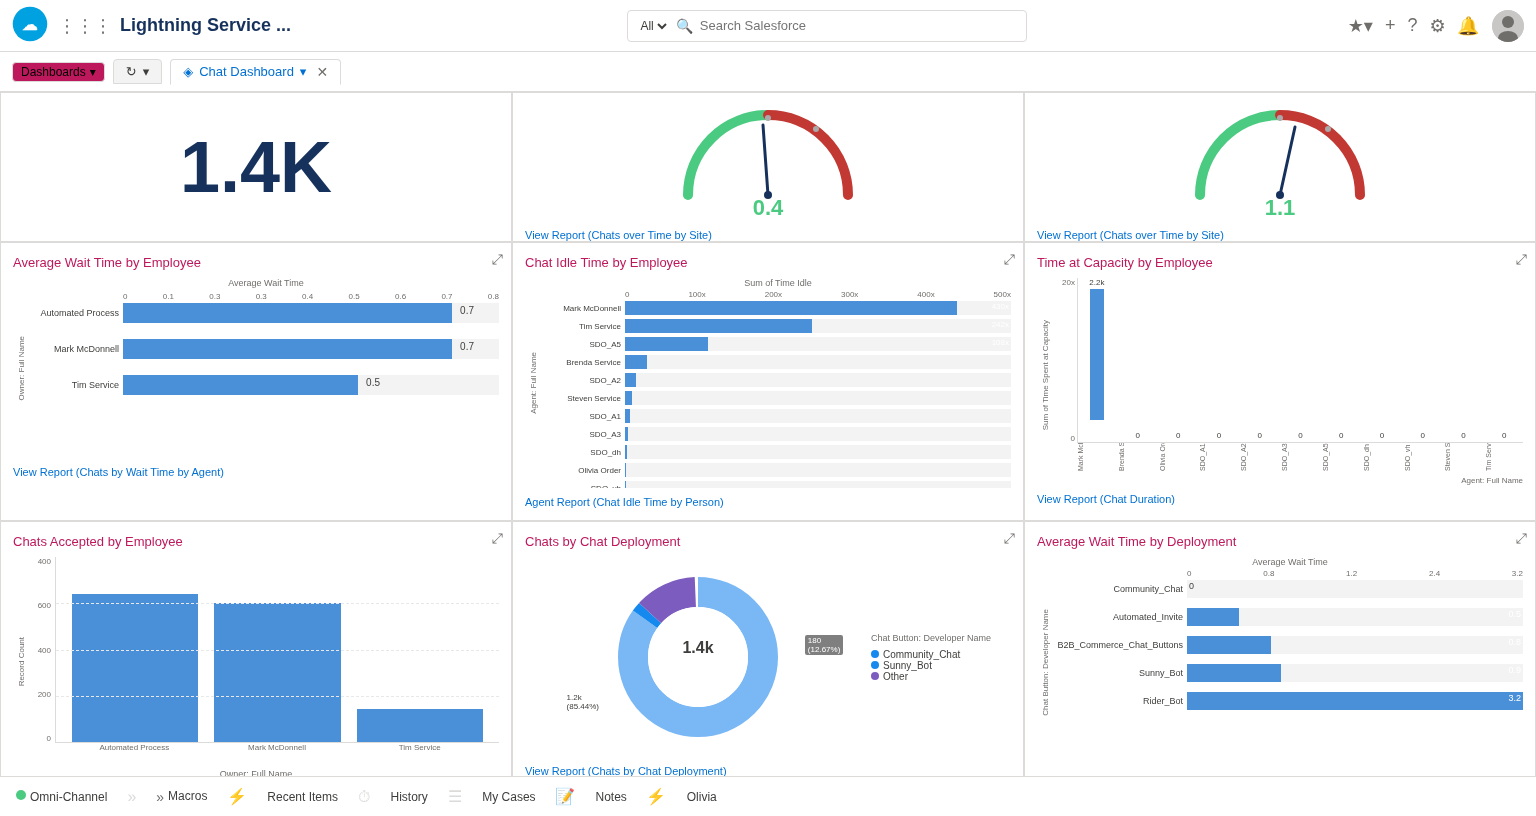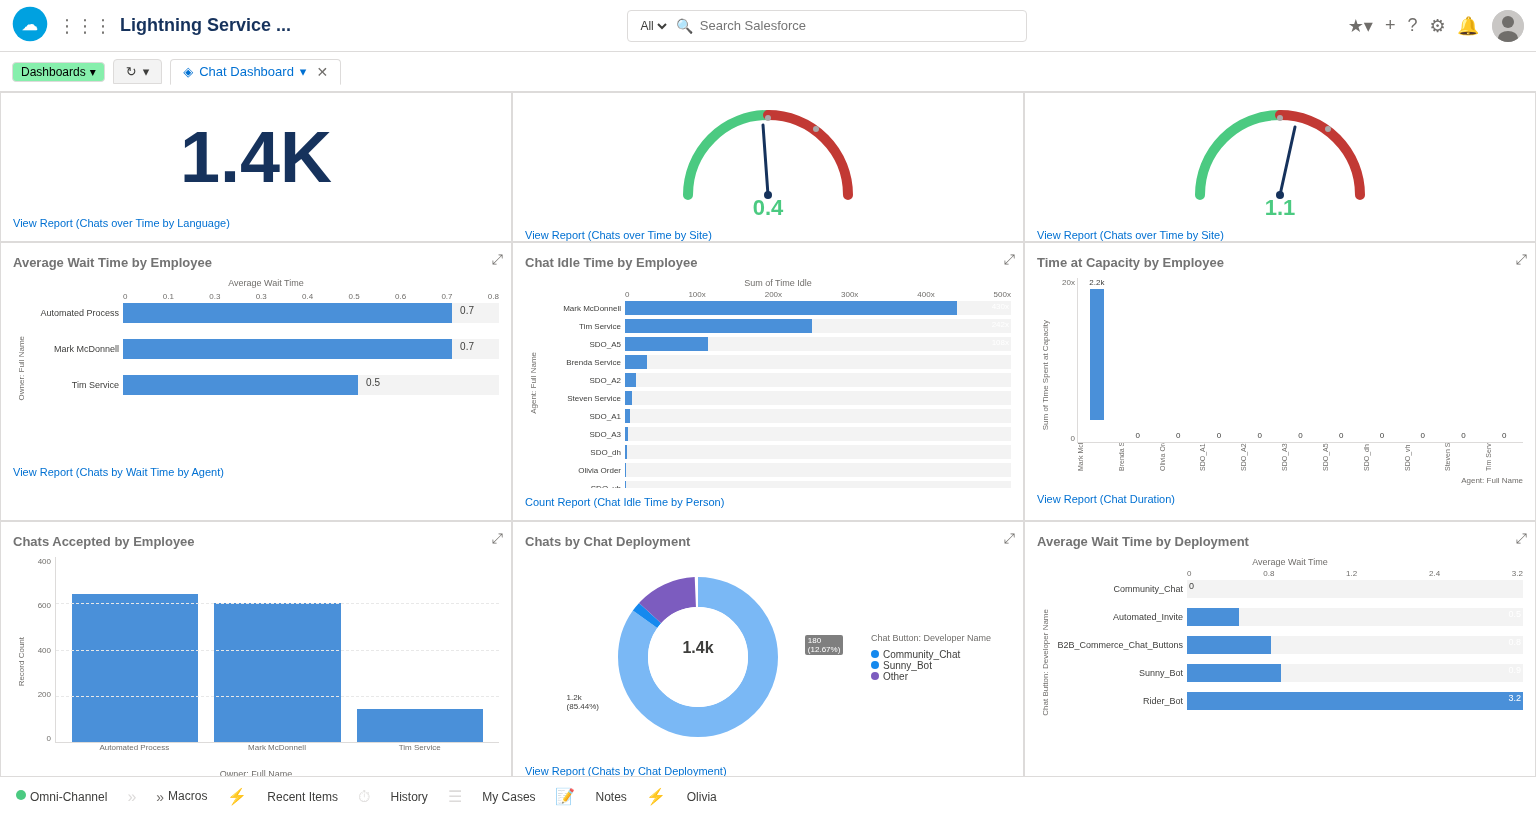--- a/index.html
+++ b/index.html
@@ -104,21 +104,21 @@
       display: flex;
       align-items: center;
       font-size: 13px;
       color: #3e3e3c;
     }
     .breadcrumb-dropdown {
       border: 1px solid #dddbda;
       border-radius: 4px;
       padding: 2px 8px;
       font-size: 12px;
-      background: #86efac;
+      background: #be185d;
       cursor: pointer;
       display: flex;
       align-items: center;
       gap: 4px;
     }
     .tab-item {
       display: flex;
       align-items: center;
       padding: 4px 12px;
       border: 1px solid #dddbda;
@@ -161,22 +161,22 @@
     .dashboard-card {
       background: #fff;
       border: 1px solid #dddbda;
       padding: 12px;
       position: relative;
       min-height: 200px;
     }
     
     .card-title {
       font-size: 13px;
-      font-weight: 700;
-      color: #737373;
+      font-weight: 400;
+      color: #be185d;
       margin-bottom: 8px;
     }
     
     .card-expand-btn {
       position: absolute;
       top: 8px;
       right: 8px;
       background: none;
       border: none;
       cursor: pointer;
@@ -350,21 +350,20 @@
 </div>
 
 <div class="dashboard-content">
 
   <div class="top-partial-row">
 
     <div class="partial-card">
       <div class="partial-card-inner">
         <div style="font-size:72px;font-weight:700;color:#16325c;">1.4K</div>
       </div>
-      <a class="card-link">View Report (Chats over Time by Language)</a>
     </div>
 
     <div class="partial-card">
       <div class="partial-card-inner">
         <svg width="200" height="100" viewBox="0 0 200 100">
 
           <path d="M 20 90 A 80 80 0 0 1 100 10" stroke="#4bca81" stroke-width="10" fill="none" stroke-linecap="round"></path>
 
           <path d="M 100 10 A 80 80 0 0 1 180 90" stroke="#c23934" stroke-width="10" fill="none" stroke-linecap="round"></path>
 
@@ -555,21 +554,21 @@
             <span style="font-size:8px;color:#3e3e3c;text-align:right;width:76px;flex-shrink:0;">SDO_vh</span>
             <div style="flex:1;height:14px;background:#f3f3f3;position:relative;">
               <div style="height:100%;width:0.06%;background:#4a90d9;">
                 
               </div>
             </div>
           </div>
         </div>
       </div>
 
-      <a class="card-link">Count Report (Chat Idle Time by Person)</a>
+      <a class="card-link">Agent Report (Chat Idle Time by Person)</a>
     </div>
 
     <div class="dashboard-card" style="min-height:260px;">
       <div class="card-title">Time at Capacity by Employee</div>
       <button class="card-expand-btn">⤢</button>
 
       <div style="display:flex;height:195px;width:100%;">
 
         <div style="display:flex;align-items:center;justify-content:center;width:16px;flex-shrink:0;">
           <span style="font-size:8px;color:#706e6b;writing-mode:vertical-rl;transform:rotate(180deg);white-space:nowrap;">Sum of Time Spent at Capacity</span>

